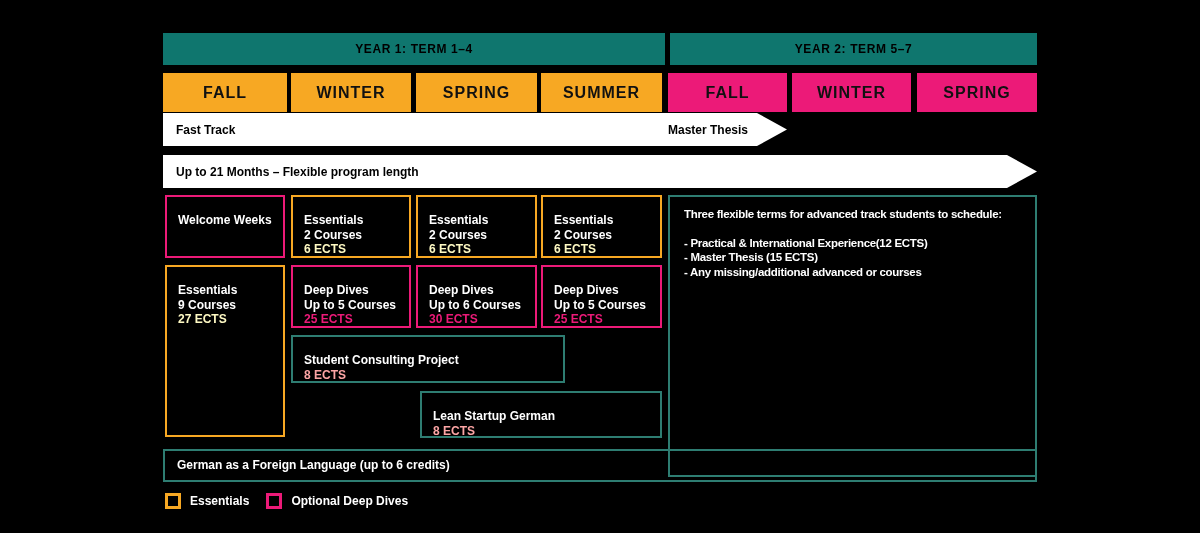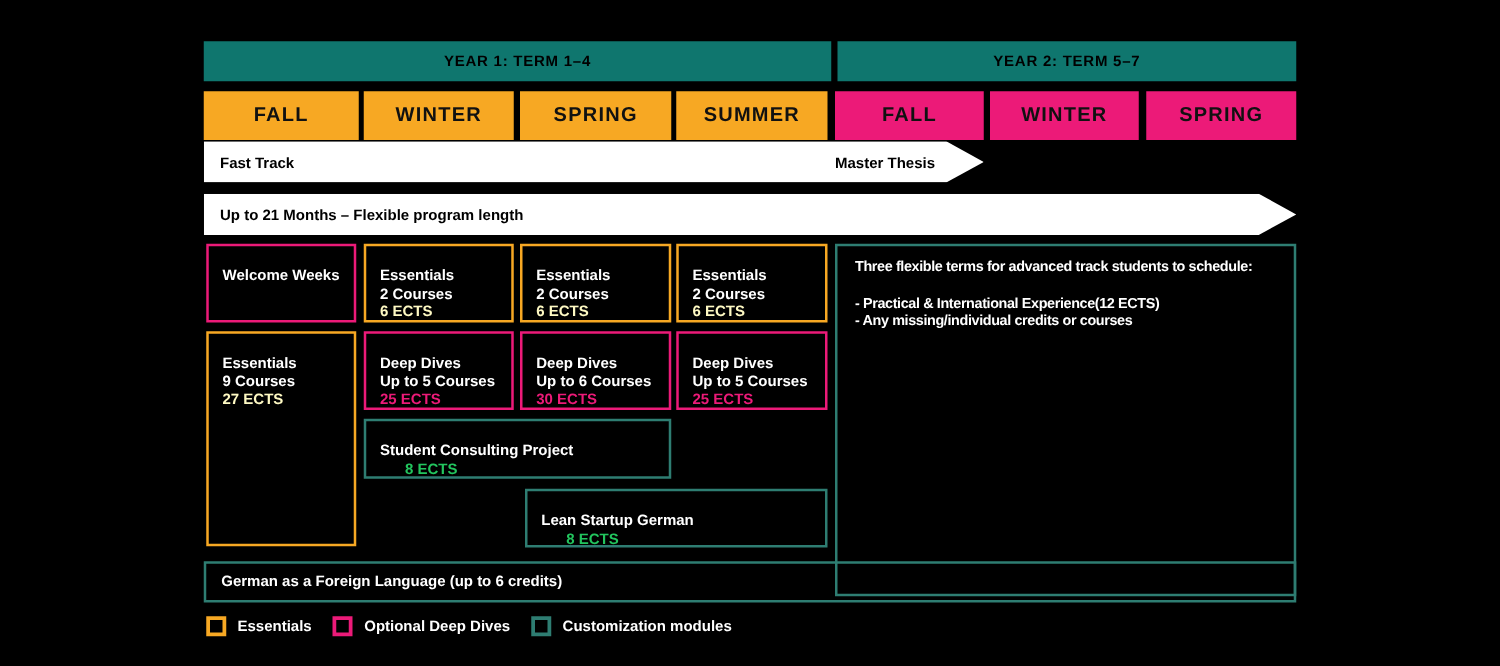--- a/index.html
+++ b/index.html
@@ -29,21 +29,21 @@
   .module {
     position:absolute; box-sizing:border-box; border:2px solid #fff;
     color:#fff; font-size:12px; line-height:14.5px; padding:16px 10px 0 11px;
   }
   .module div { white-space:nowrap; }
   .b-orange { border-color:#F7A823; }
   .b-pink   { border-color:#EC1A78; }
   .b-teal   { border-color:#2E7D72; }
   .t-orange { color:#fef9c3; }
   .t-pink   { color:#EC1A78; }
-  .t-teal   { color:#22c55e;margin-left:20px; }
+  .t-teal   { color:#fca5a5; }
   .flex-box { font-size:11.5px; letter-spacing:-0.3px; line-height:14.5px; padding-top:10px; padding-left:14px; }
   .flex-box .spacer { height:14px; }
   .german {
     display:flex; align-items:center; padding:0 0 0 12px; font-size:12px;
   }
   .legend { position:absolute; left:165px; top:493px; display:flex; align-items:center; }
   .legend-item { display:flex; align-items:center; margin-right:17px; }
   .legend-swatch { width:10px; height:10px; border:3px solid #fff; margin-right:9px; }
   .legend-label { color:#fff; font-size:12px; }
 </style>
@@ -106,48 +106,45 @@
     <div>Essentials</div>
     <div>2 Courses</div>
     <div class="t-orange">6 ECTS</div>
   </div>
   <div class="module b-pink" style="left:541px;top:265px;width:121px;height:63px">
     <div>Deep Dives</div>
     <div>Up to 5 Courses</div>
     <div class="t-pink">25 ECTS</div>
   </div>
 
-  <div class="module b-teal" style="left:291px;top:335px;width:246px;height:48px">
+  <div class="module b-teal" style="left:291px;top:335px;width:274px;height:48px">
     <div>Student Consulting Project</div>
     <div class="t-teal">8 ECTS</div>
   </div>
   <div class="module b-teal" style="left:420px;top:391px;width:242px;height:47px">
     <div>Lean Startup German</div>
     <div class="t-teal">8 ECTS</div>
   </div>
 
   <div class="module b-teal flex-box" style="left:668px;top:195px;width:369px;height:282px">
     <div>Three flexible terms for advanced track students to schedule:</div>
     <div class="spacer"></div>
     <div>- Practical &amp; International Experience(12 ECTS)</div>
-    <div>- Any missing/individual credits or courses</div>
+    <div>- Master Thesis (15 ECTS)</div>
+    <div>- Any missing/additional advanced or courses</div>
   </div>
 
   <div class="module b-teal german" style="left:163px;top:449px;width:874px;height:33px;padding-top:0">
     <div>German as a Foreign Language (up to 6 credits)</div>
   </div>
 
   <div class="legend">
     <div class="legend-item">
       <span class="legend-swatch" style="border-color:#F7A823"></span>
       <span class="legend-label">Essentials</span>
     </div>
     <div class="legend-item">
       <span class="legend-swatch" style="border-color:#EC1A78"></span>
       <span class="legend-label">Optional Deep Dives</span>
     </div>
-    <div class="legend-item">
-      <span class="legend-swatch" style="border-color:#2E7D72"></span>
-      <span class="legend-label">Customization modules</span>
-    </div>
   </div>
 
 </div>
 
 </body></html>

